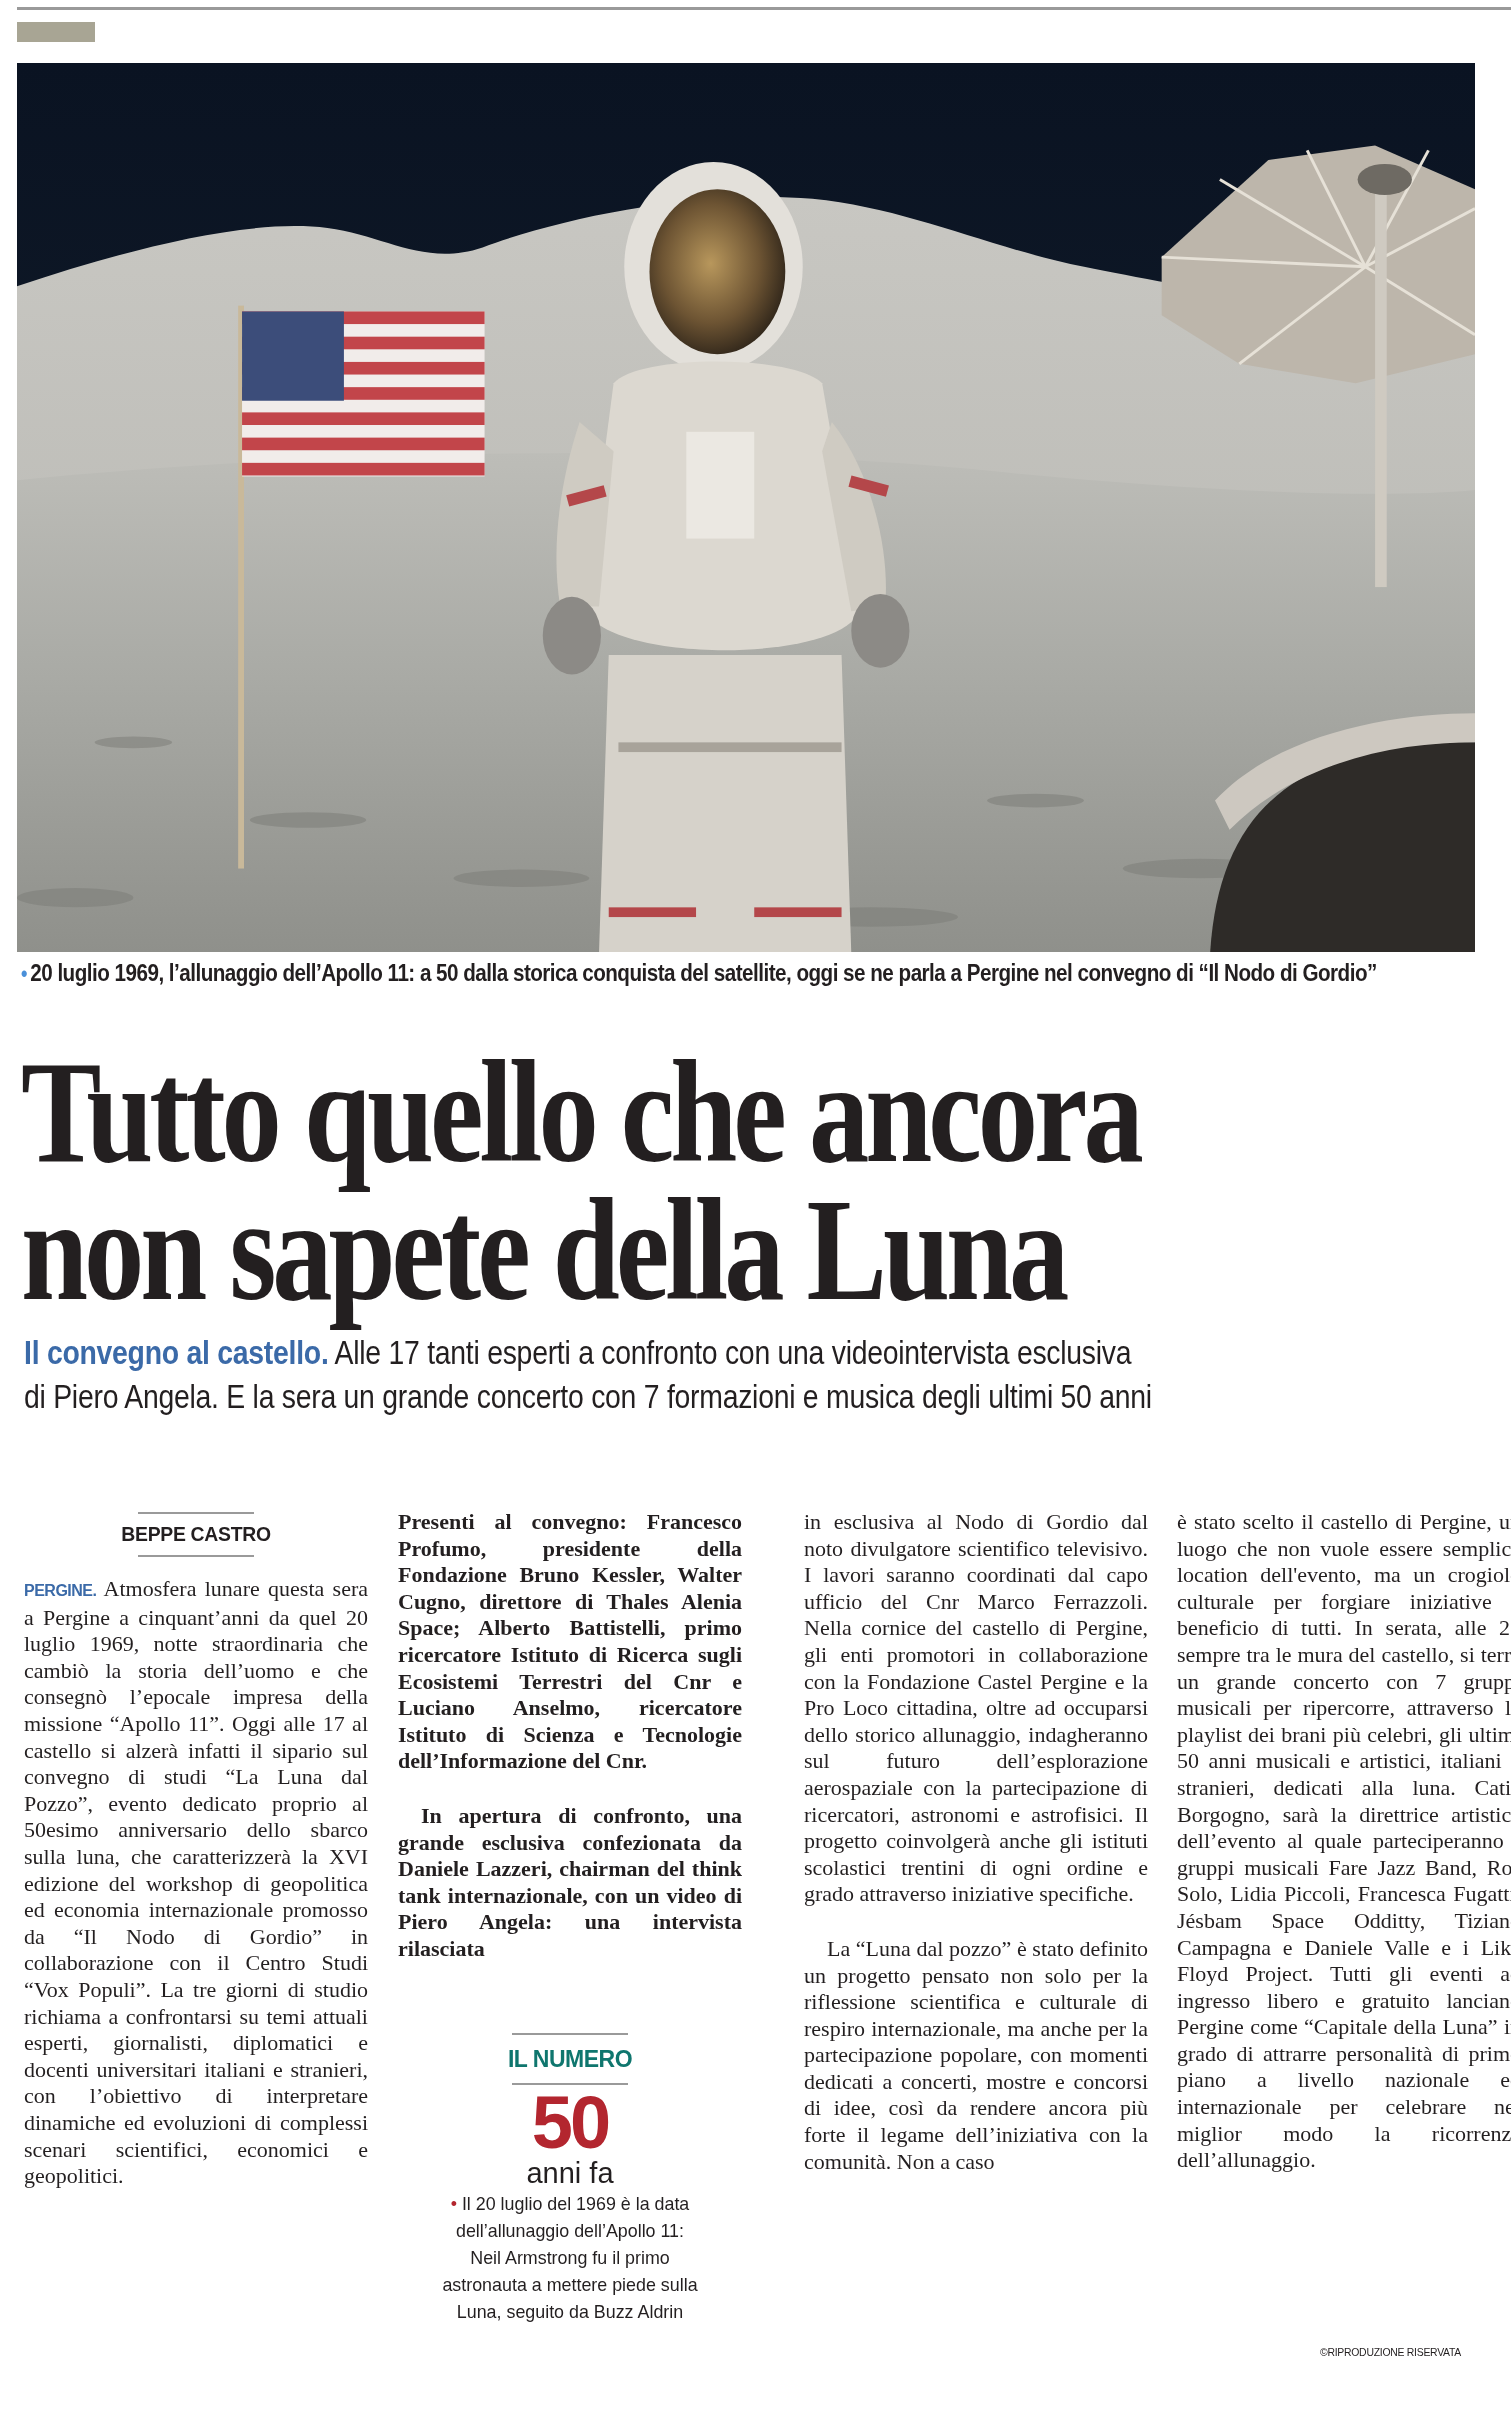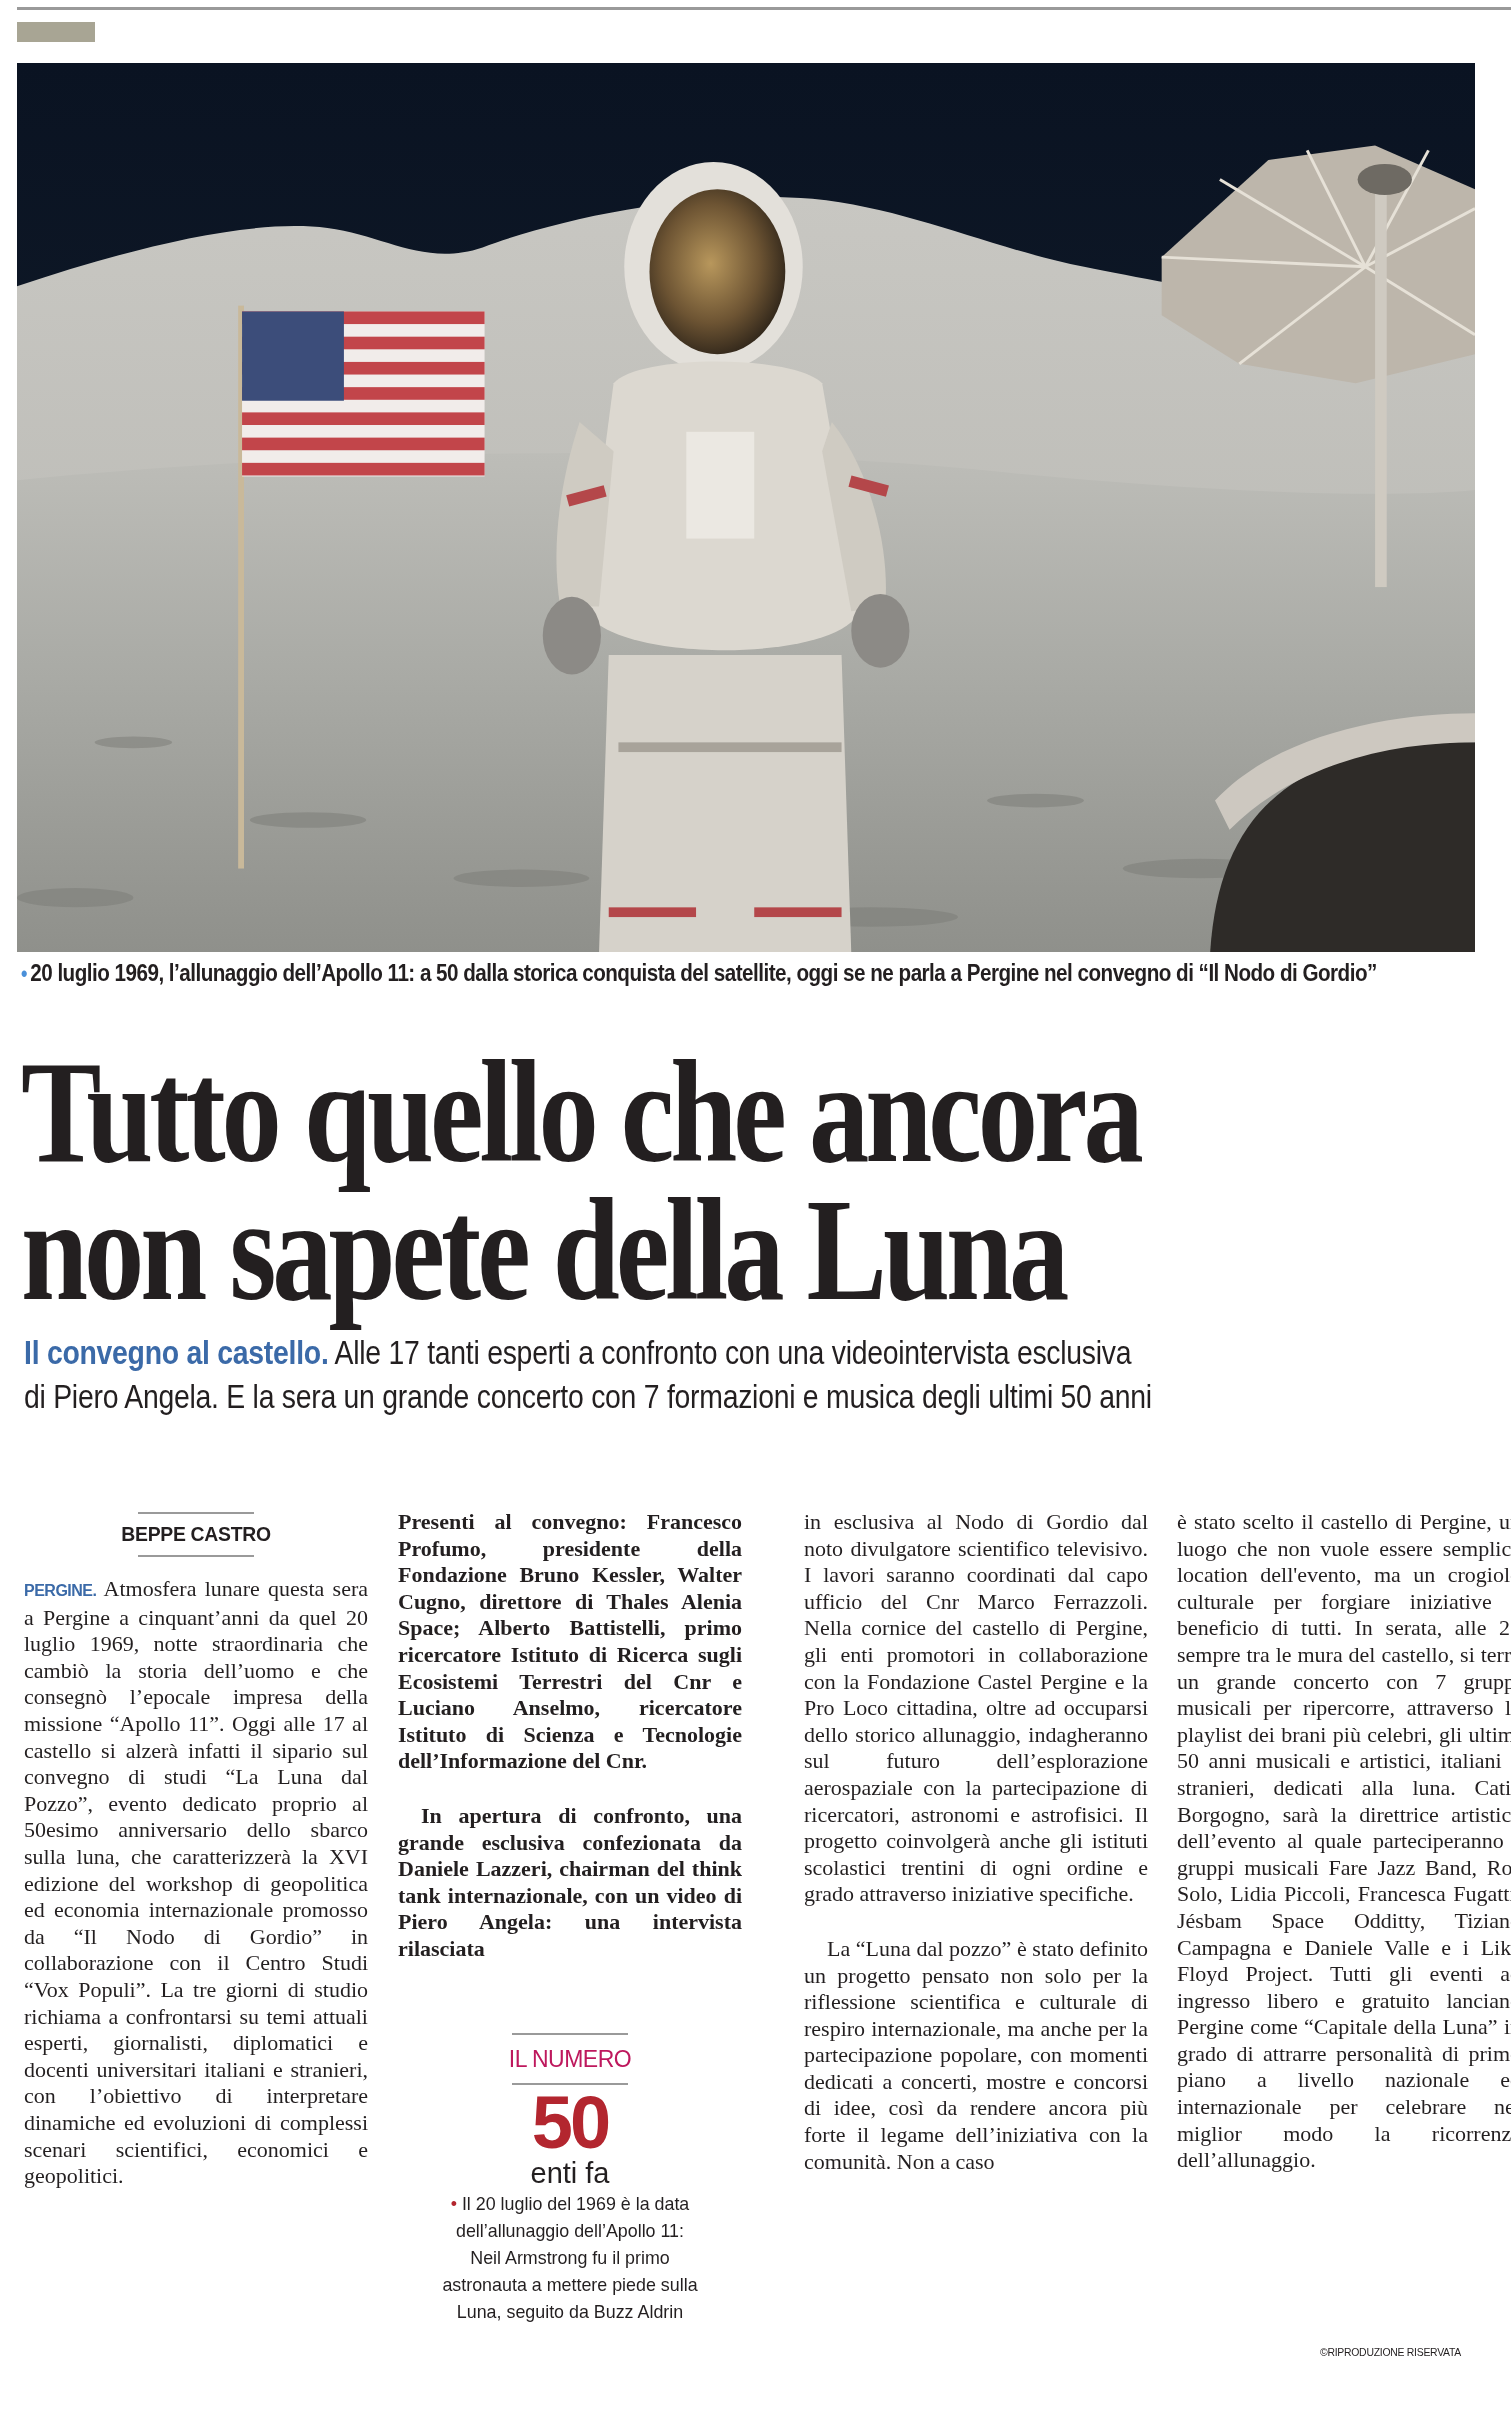--- a/index.html
+++ b/index.html
@@ -26,21 +26,21 @@
   .col3 { left: 804px; }
   .col4 { left: 1177px; }
 
   .byline-wrap { text-align: center; margin-top: 2.9px; margin-bottom: 19.4px; }
   .byline-wrap .rule { width: 116px; height: 1.9px; background: #9a9a9a; margin: 0 auto; }
   .byline { font-family: "Liberation Sans", sans-serif; font-weight: 700; font-size: 19.4px; line-height: 41px; color: #231f20; letter-spacing: -0.3px; text-align: center; }
   .dateline { font-family: "Liberation Sans", sans-serif; font-weight: 700; font-size: 16px; color: #3b6aa8; letter-spacing: -0.5px; }
 
   .numero { position: absolute; left: 398px; top: 2033px; width: 344px; text-align: center; font-family: "Liberation Sans", sans-serif; color: #231f20; }
   .numero .rule { width: 116px; height: 1.9px; background: #9a9a9a; margin: 0 auto; }
-  .numero .label { font-weight: 400; color: #be185d; font-size: 23px; line-height: 48px; letter-spacing: -0.5px; text-align: center; }
+  .numero .label { font-weight: 700; color: #0f766e; font-size: 23px; line-height: 48px; letter-spacing: -0.5px; text-align: center; }
   .numero .big { font-weight: 700; color: #b3262f; font-size: 74px; line-height: 68px; margin-top: 4px; letter-spacing: -2.9px; }
   .numero .unit { font-size: 29px; line-height: 33px; }
   .numero .desc { font-size: 19px; line-height: 27px; transform: scaleX(0.94); }
   .numero .desc .dot { color: #b3262f; }
 
   .copyright { position: absolute; left: 1320px; top: 2345px; font-family: "Liberation Sans", sans-serif; font-size: 11.6px; color: #231f20; letter-spacing: -0.3px; transform: scaleX(0.9); transform-origin: left top; }
 </style>
 </head>
 <body>
 
@@ -163,21 +163,21 @@
 <div class="col col2">
   <p>Presenti al convegno: Francesco Profumo, presidente della Fondazione Bruno Kessler, Walter Cugno, direttore di Thales Alenia Space; Alberto Battistelli, primo ricercatore Istituto di Ricerca sugli Ecosistemi Terrestri del Cnr e Luciano Anselmo, ricercatore Istituto di Scienza e Tecnologie dell’Informazione del Cnr.</p>
   <p class="indent">In apertura di confronto, una grande esclusiva confezionata da Daniele Lazzeri, chairman del think tank internazionale, con un video di Piero Angela: una intervista rilasciata</p>
 </div>
 
 <div class="numero">
   <div class="rule"></div>
   <div class="label">IL NUMERO</div>
   <div class="rule"></div>
   <div class="big">50</div>
-  <div class="unit">enti fa</div>
+  <div class="unit">anni fa</div>
   <div class="desc">
     <div><span class="dot">•</span> <span>Il 20 luglio del 1969 è la data</span></div>
     <div>dell’allunaggio dell’Apollo 11:</div>
     <div>Neil Armstrong fu il primo</div>
     <div>astronauta a mettere piede sulla</div>
     <div>Luna, seguito da Buzz Aldrin</div>
   </div>
 </div>
 
 <div class="col col3">

